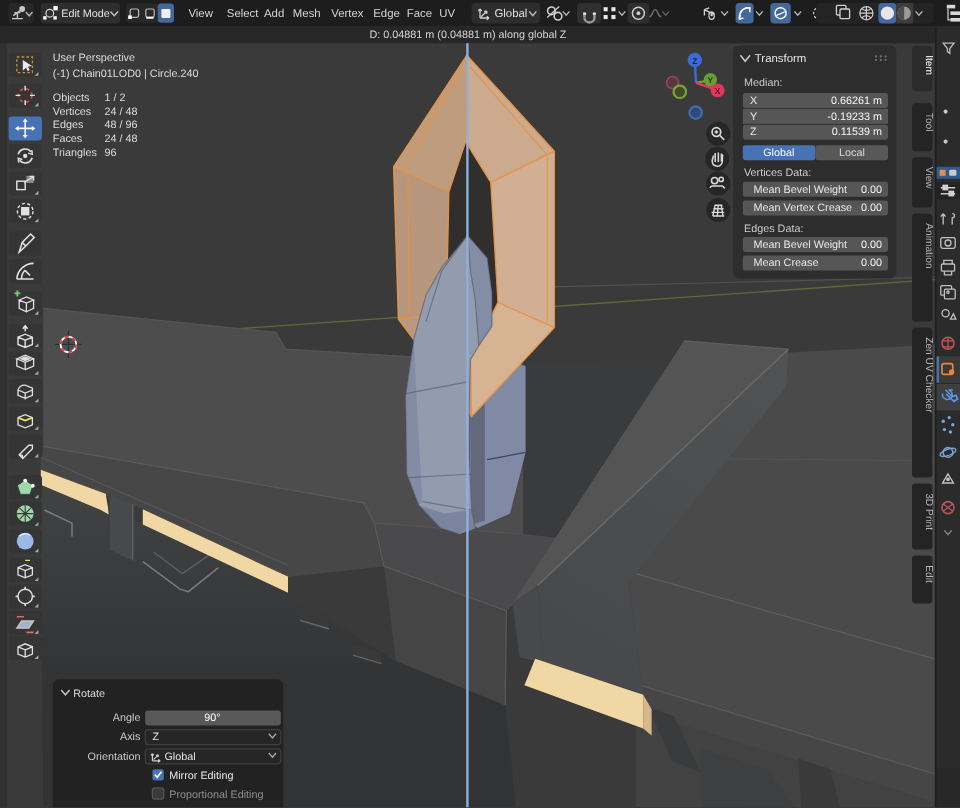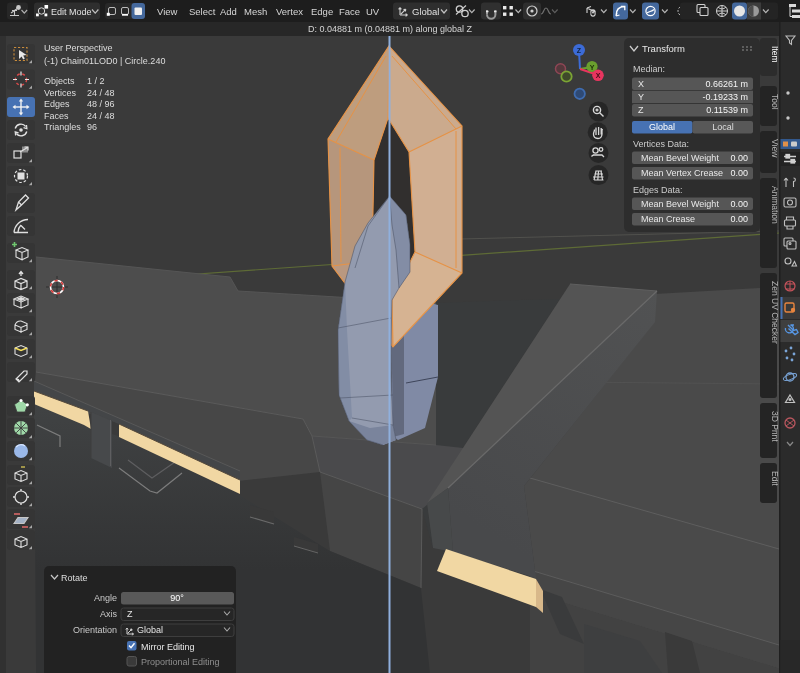--- a/index.html
+++ b/index.html
@@ -450,21 +450,21 @@
           <path d="M25,391 l-3.2,3.2 h3.2 Z"></path>
     <path d="M25,413 l-3.2,3.2 h3.2 Z"></path>
           <path d="M25,437 l-3.2,3.2 h3.2 Z"></path>
           <path d="M25,459 l-3.2,3.2 h3.2 Z"></path>
     <path d="M25,481 l-3.2,3.2 h3.2 Z"></path>
           <path d="M25,502 l-3.2,3.2 h3.2 Z"></path>
   </g>
 </svg>
 </div>
 
-<div class="abs" id="npanel" style="left:624px;top:38px;width:136px;height:194px;background:rgba(44,44,44,0.97);border-radius:5px;">
+<div class="abs" id="npanel" style="left:611px;top:38px;width:136px;height:194px;background:rgba(44,44,44,0.97);border-radius:5px;">
 <svg width="136" height="194" viewBox="0 0 136 194" font-family="Liberation Sans, sans-serif">
   <path d="M6,8 l4,5 l4,-5" fill="none" stroke="#cccccc" stroke-width="1.3"></path>
   <text x="18" y="14" font-size="9.5" fill="#e8e8e8">Transform</text>
   <g fill="#777">
           <circle cx="119" cy="9" r="0.9"></circle>
           <circle cx="123" cy="9" r="0.9"></circle>
           <circle cx="127" cy="9" r="0.9"></circle>
   <circle cx="119" cy="12" r="0.9"></circle>
           <circle cx="123" cy="12" r="0.9"></circle>
           <circle cx="127" cy="12" r="0.9"></circle>

